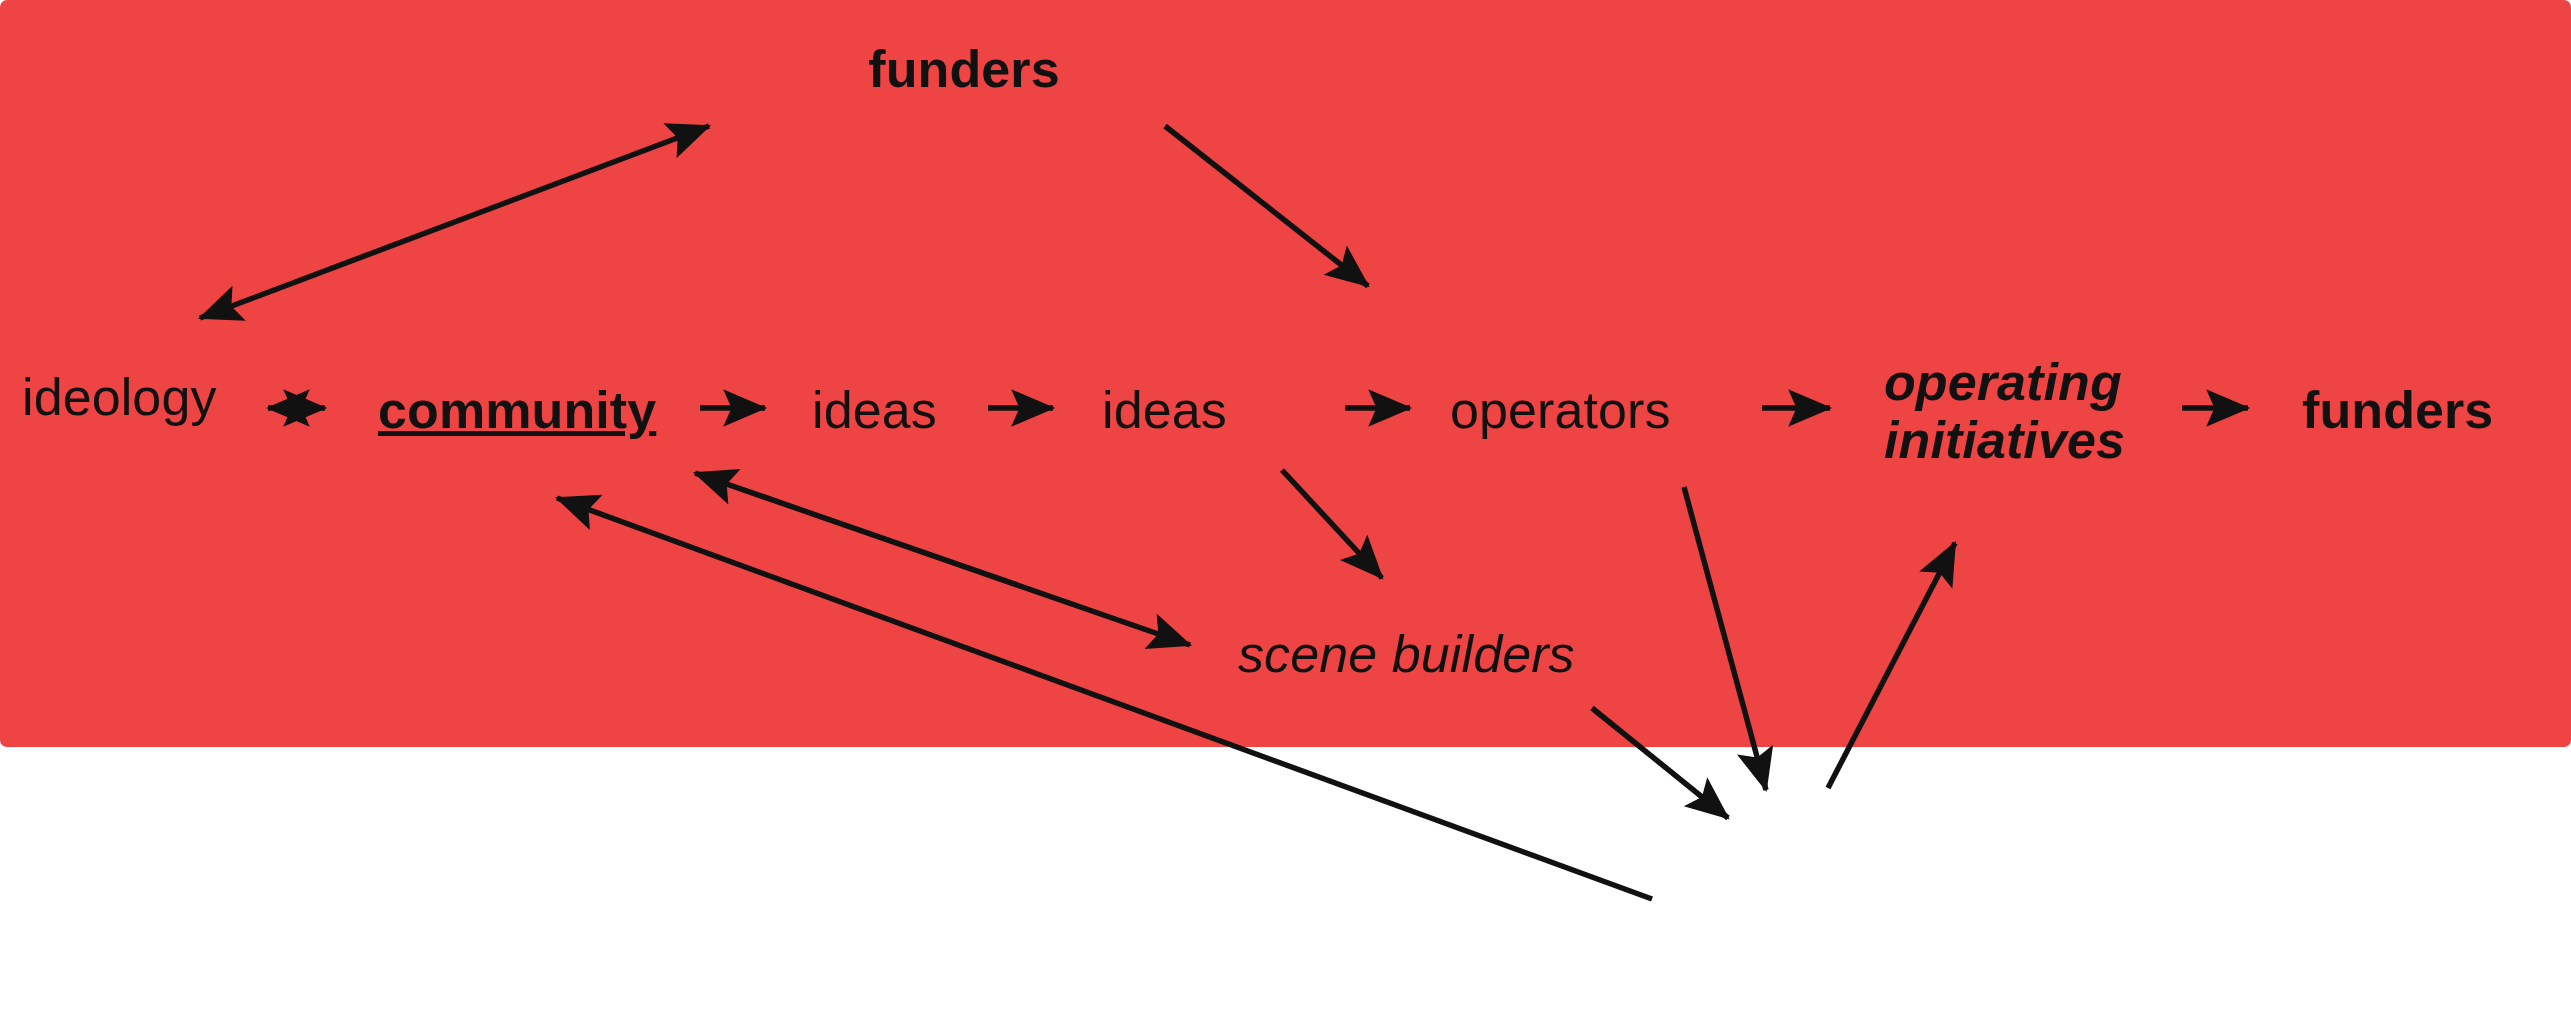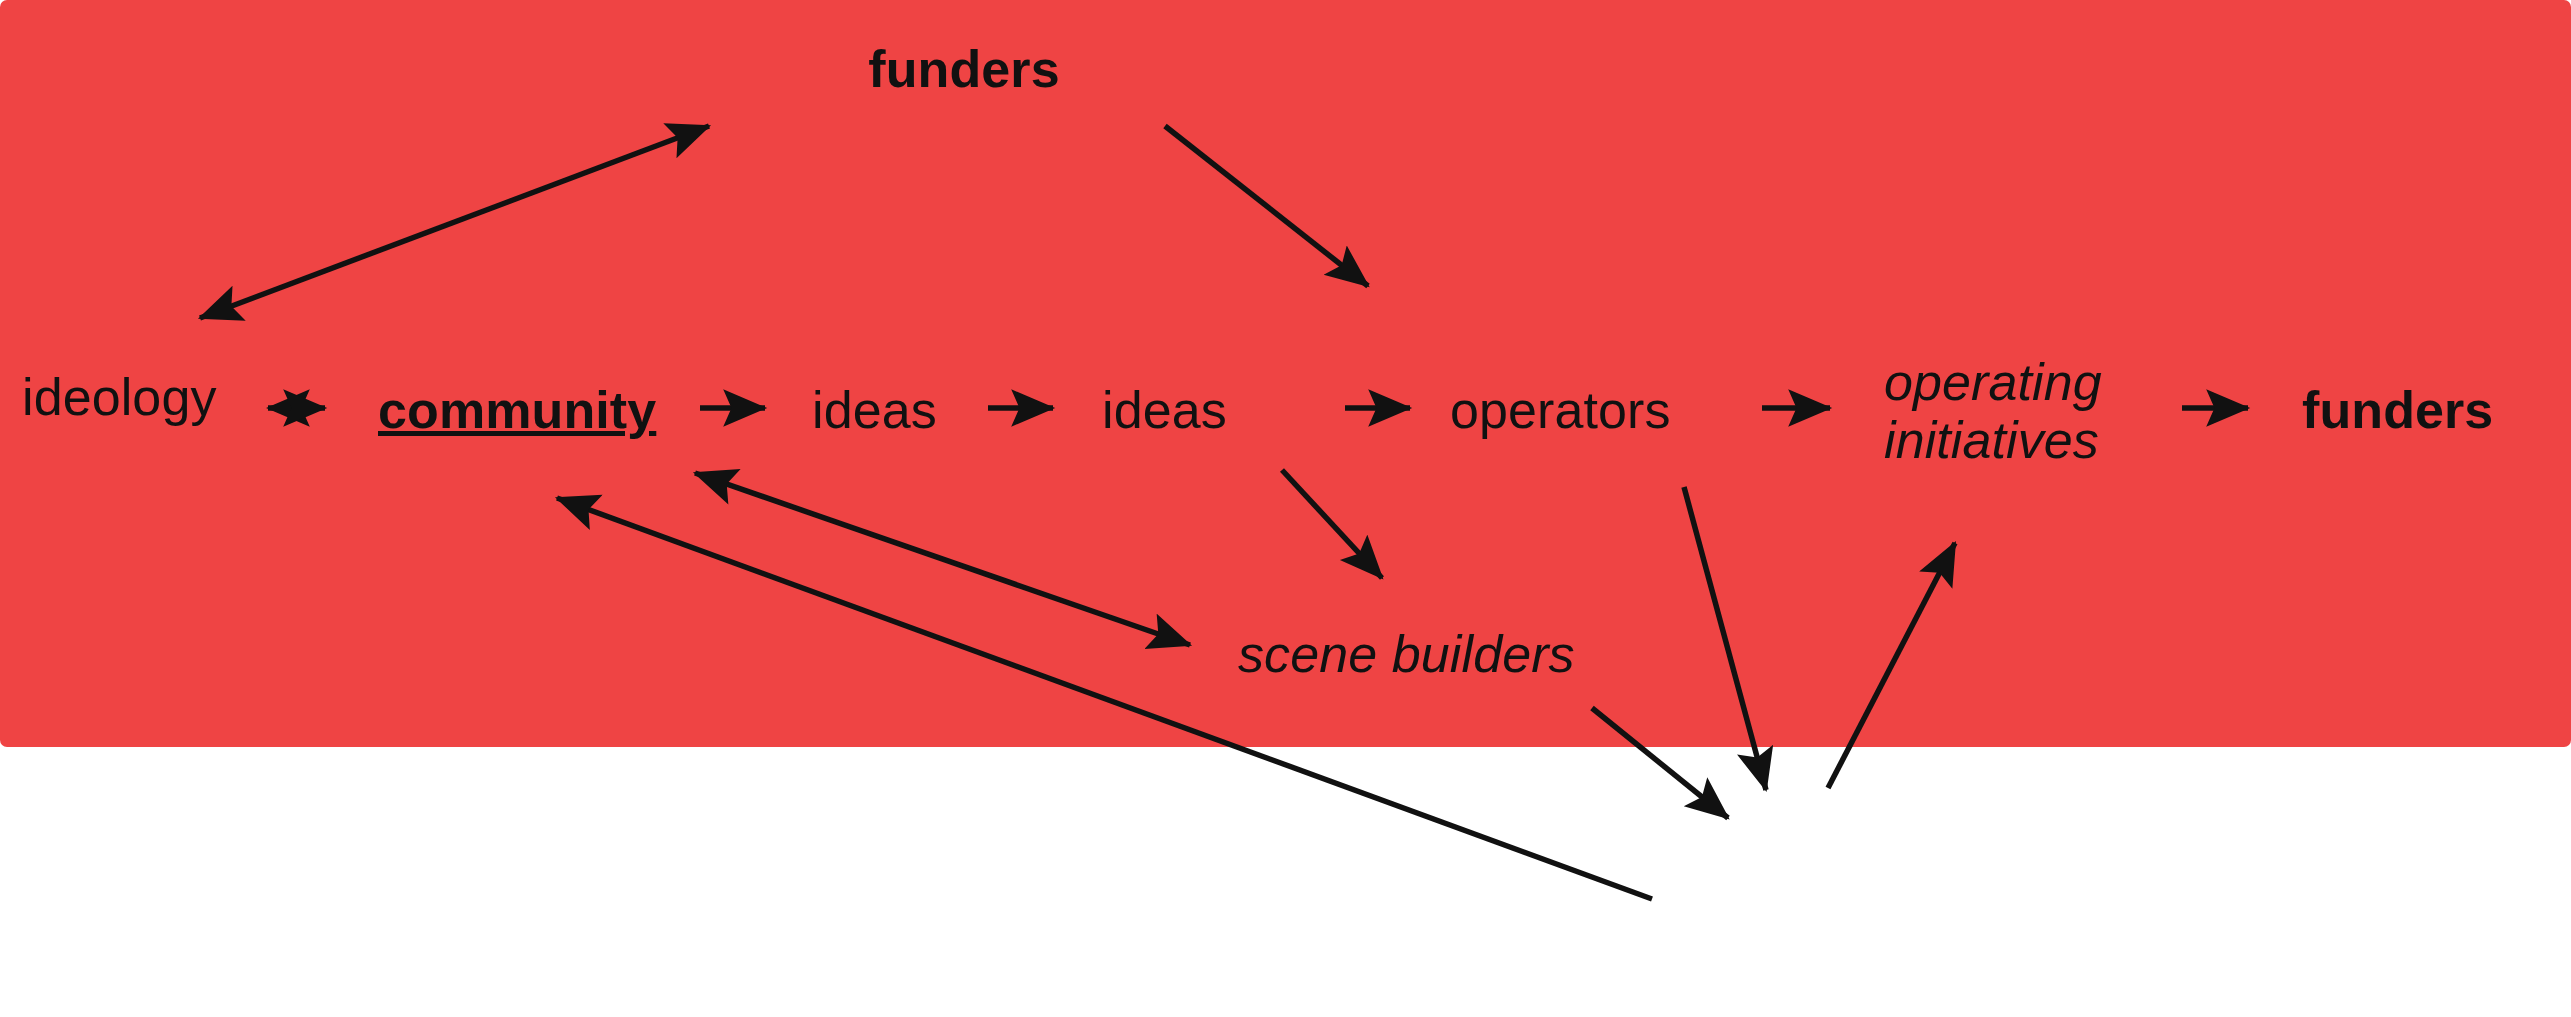--- a/index.html
+++ b/index.html
@@ -30,21 +30,21 @@
   }
   .node {
     position: absolute;
     font-size: 52px;
     line-height: 1.12;
     white-space: pre;
     color: #111111;
     letter-spacing: 0.1px;
   }
   .node.bold { font-weight: 700; }
-  .node.italic { font-style: italic; }
+  .node.italic { font-style: italic; font-weight: bold; }
   .node.center-x { transform: translateX(-50%); }
   .node.two-line { text-align: left; }
 </style>
 </head>
 <body>
 
 <div id="diagram-root">
 
   <svg id="arrow-layer" viewBox="0 0 2571 1017" width="2571" height="1017" xmlns="http://www.w3.org/2000/svg">
     <defs>

